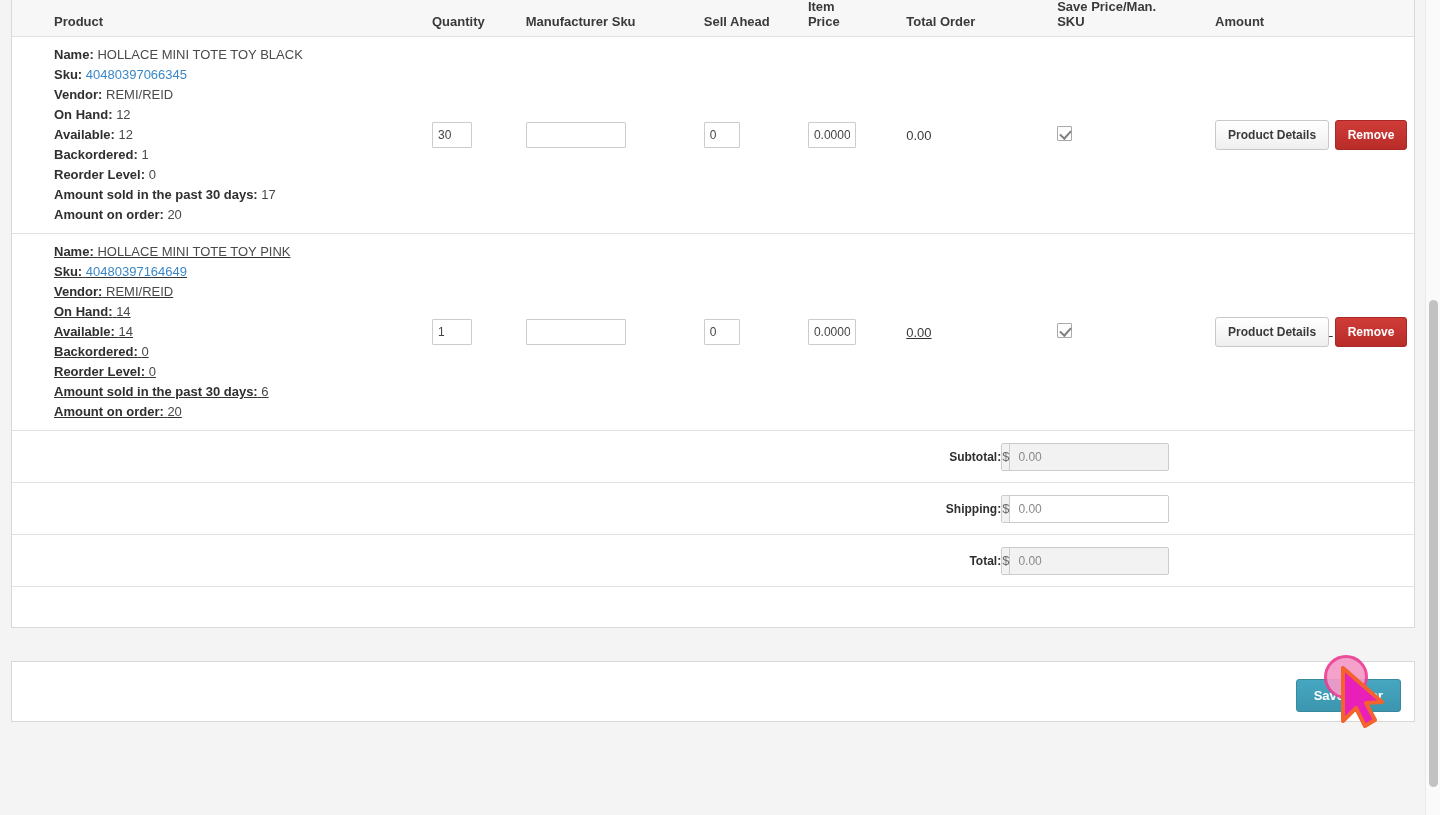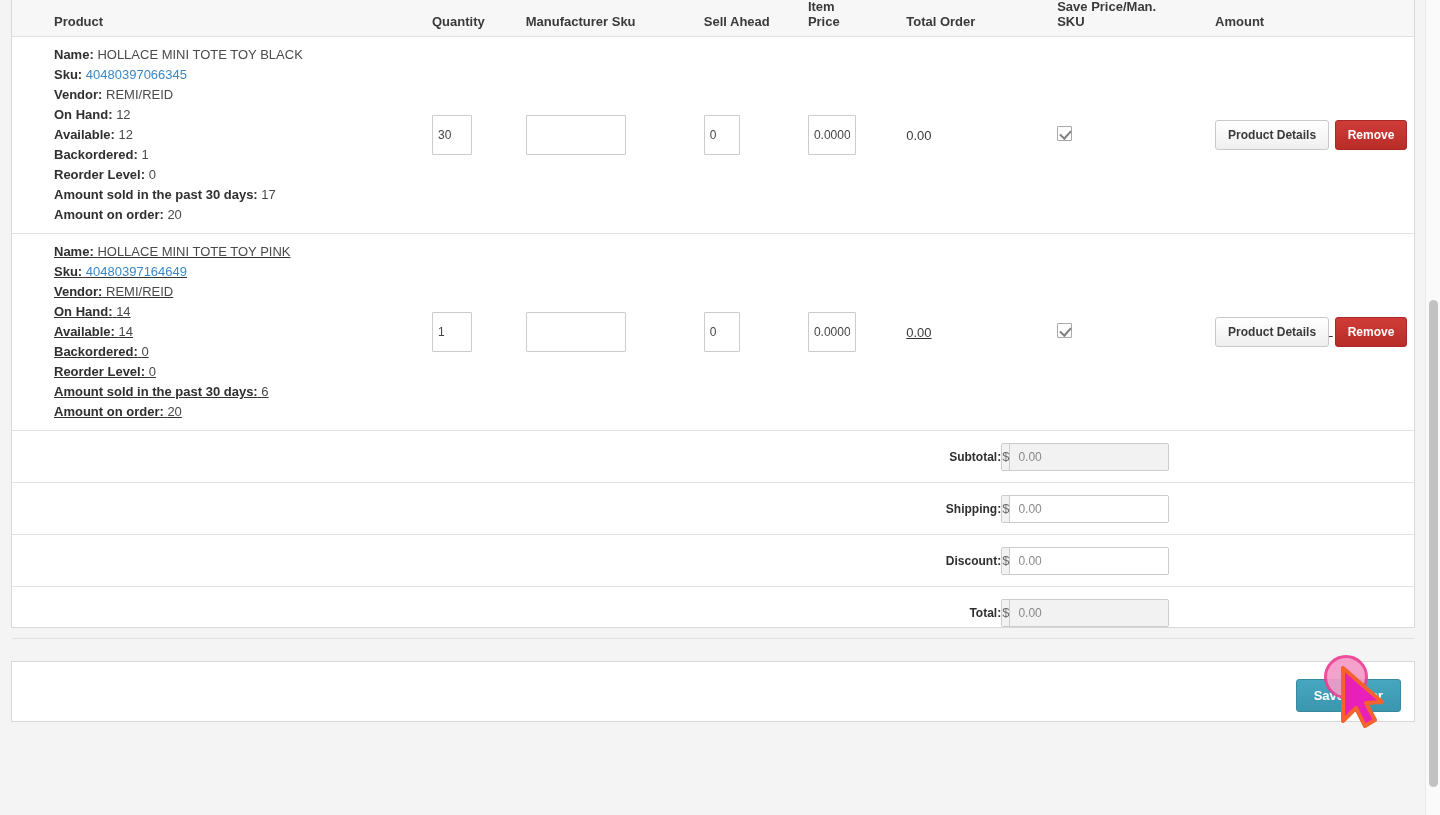--- a/index.html
+++ b/index.html
@@ -68,21 +68,21 @@
   th.col-actions, td.col-actions   { padding-left: 43px !important; }
 
   
   .prod-lines { line-height: 20px; }
   .prod-line { white-space: nowrap; font-size: 13px; color: #4a4a4a; }
   .prod-line b { color: #2f2f2f; font-weight: bold; }
   .sku-link { color: #3a87c8; text-decoration: none; }
 
   
   input.txt {
-    height: 40px;
+    height: 26px;
     border: 1px solid #ccc;
     background: #ffffff;
     font-family: "Liberation Sans", sans-serif;
     font-size: 12px;
     color: #444;
     padding: 0 5px;
     outline: none;
     border-radius: 1px;
   }
   input.qty-input   { width: 40px; }
@@ -390,29 +390,20 @@
         <tr class="total-row">
           <td colspan="6" class="total-label">Shipping:</td>
           <td colspan="2" style="padding-left:0 !important;">
             <span class="money-group">
               <span class="money-addon">$</span>
               <input class="money-input" type="text" value="0.00" style="">
             </span>
           </td>
         </tr>
         <tr class="total-row">
-          <td colspan="6" class="total-label">Discount:</td>
-          <td colspan="2" style="padding-left:0 !important;">
-            <span class="money-group">
-              <span class="money-addon">$</span>
-              <input class="money-input" type="text" value="0.00" style="">
-            </span>
-          </td>
-        </tr>
-        <tr class="total-row">
           <td colspan="6" class="total-label">Total:</td>
           <td colspan="2" style="padding-left:0 !important;">
             <span class="money-group">
               <span class="money-addon">$</span>
               <input class="money-input readonly" type="text" readonly="" value="0.00" style="">
             </span>
           </td>
         </tr>
       </tbody>
     </table>

